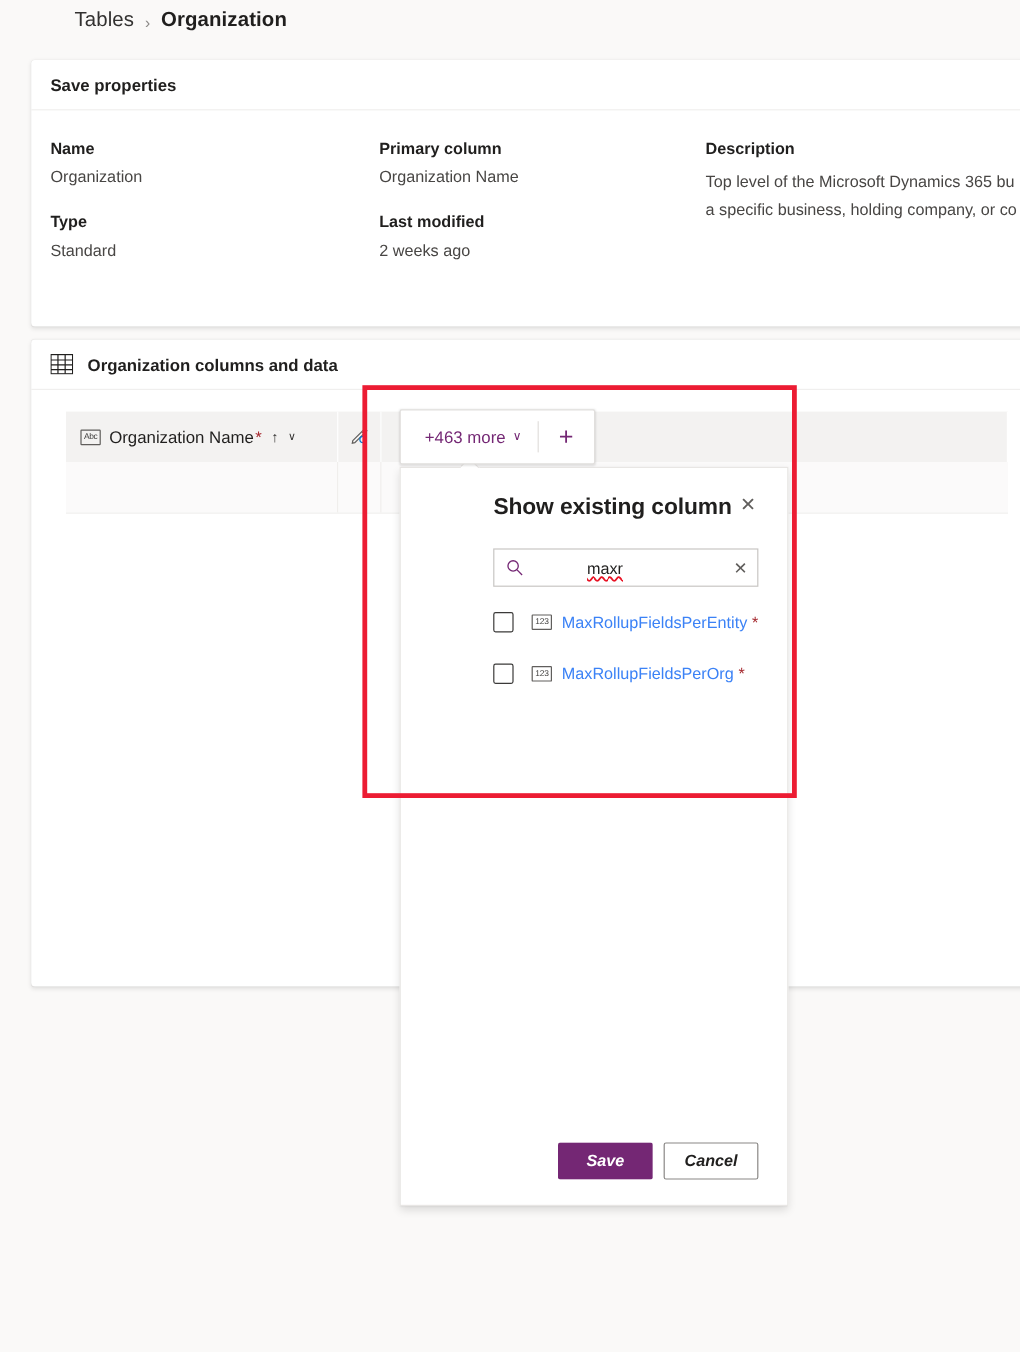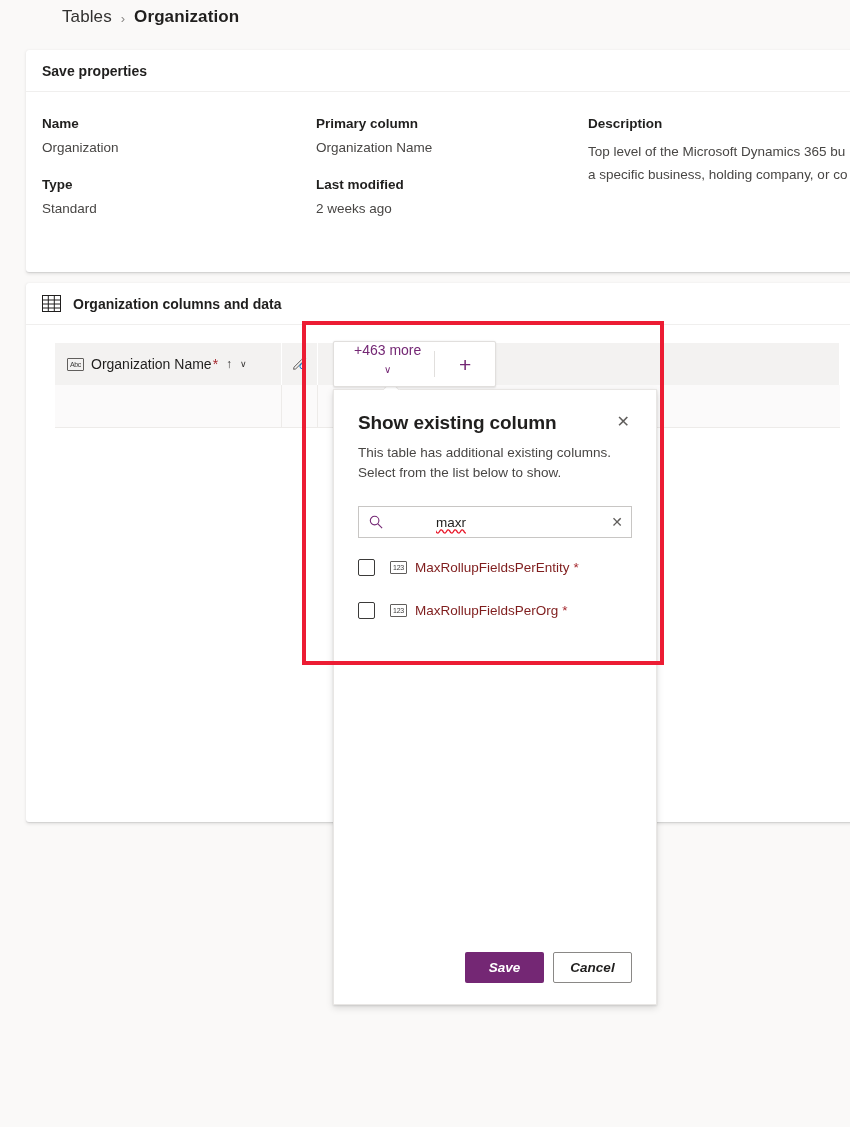--- a/index.html
+++ b/index.html
@@ -111,21 +111,20 @@
     width: 163px; height: 46px;
     background: #ffffff; border: 1px solid #e1dfdd; border-radius: 2px;
     display: flex; align-items: center;
     box-shadow: 0 0.6px 1.8px rgba(0,0,0,0.10);
     z-index: 6;
   }
   .more-left {
     display: flex; align-items: center; gap: 6px;
     padding: 0 13px 0 20px; height: 100%;
     cursor: pointer;
-    flex-direction: column;
   }
   .more-text { font-size: 14px; color: #742774; font-weight: 400; white-space: nowrap; }
   .more-chev { font-size: 10px; color: #742774; }
   .more-div { width: 1px; height: 26px; background: #e1dfdd; }
   .more-plus {
     flex: 1; display: flex; align-items: center; justify-content: center;
     height: 100%; cursor: pointer;
   }
   .plus-glyph { font-size: 21px; color: #742774; line-height: 1; font-weight: 300; }
 
@@ -182,21 +181,21 @@
   }
   .cbx {
     width: 17px; height: 17px; border: 1px solid #3b3a39; border-radius: 2px;
     background: #fff; flex: 0 0 auto; margin-right: 15px;
   }
   .num-icon {
     width: 17px; height: 13px; border: 1px solid #605e5c; border-radius: 1px;
     font-size: 7px; line-height: 11px; text-align: center; color: #3b3a39;
     margin-right: 8px; flex: 0 0 auto; letter-spacing: -.2px;
   }
-  .col-name { font-size: 13.5px; color: #7f1d1d; white-space: nowrap; }
+  .col-name { font-size: 13.5px; color: #3b82f6; white-space: nowrap; }
   .col-req { color: #a4262c; margin-left: 4px; font-size: 13.5px; }
 
   .flyout-foot {
     height: 74px; display: flex; align-items: center; justify-content: flex-end;
     gap: 9px; padding: 0 24px; font-style: italic;
   }
   .btn {
     height: 31px; min-width: 79px; font-size: 13.5px; font-weight: 600;
     border-radius: 2px; cursor: pointer; border: 1px solid transparent;
     display: flex; align-items: center; justify-content: center;
@@ -304,21 +303,20 @@
     </div>
   </div>
 
   <div class="flyout">
     <div class="flyout-beak"></div>
     <div class="flyout-body">
       <div class="flyout-titlerow">
         <span class="flyout-title">Show existing column</span>
         <span class="flyout-close">✕</span>
       </div>
-      <div class="flyout-sub">This table has additional existing columns. Select from the list below to show.</div>
 
       <div class="search-box">
         <span class="search-icon">
           <svg width="14" height="14" viewBox="0 0 14 14">
             <circle cx="5.6" cy="5.6" r="4.3" fill="none" stroke="#742774" stroke-width="1.1"></circle>
             <line x1="8.9" y1="8.9" x2="13.1" y2="13.1" stroke="#742774" stroke-width="1.1"></line>
           </svg>
         </span>
         <span class="search-val">maxr</span>
         <span class="search-clear">✕</span>

